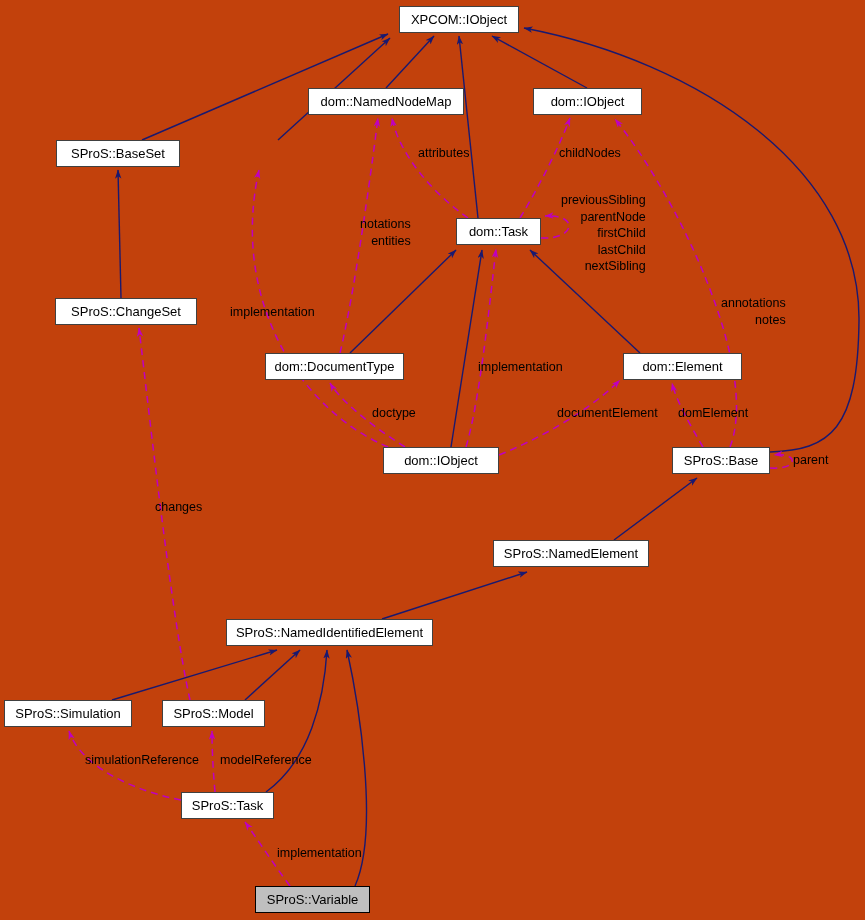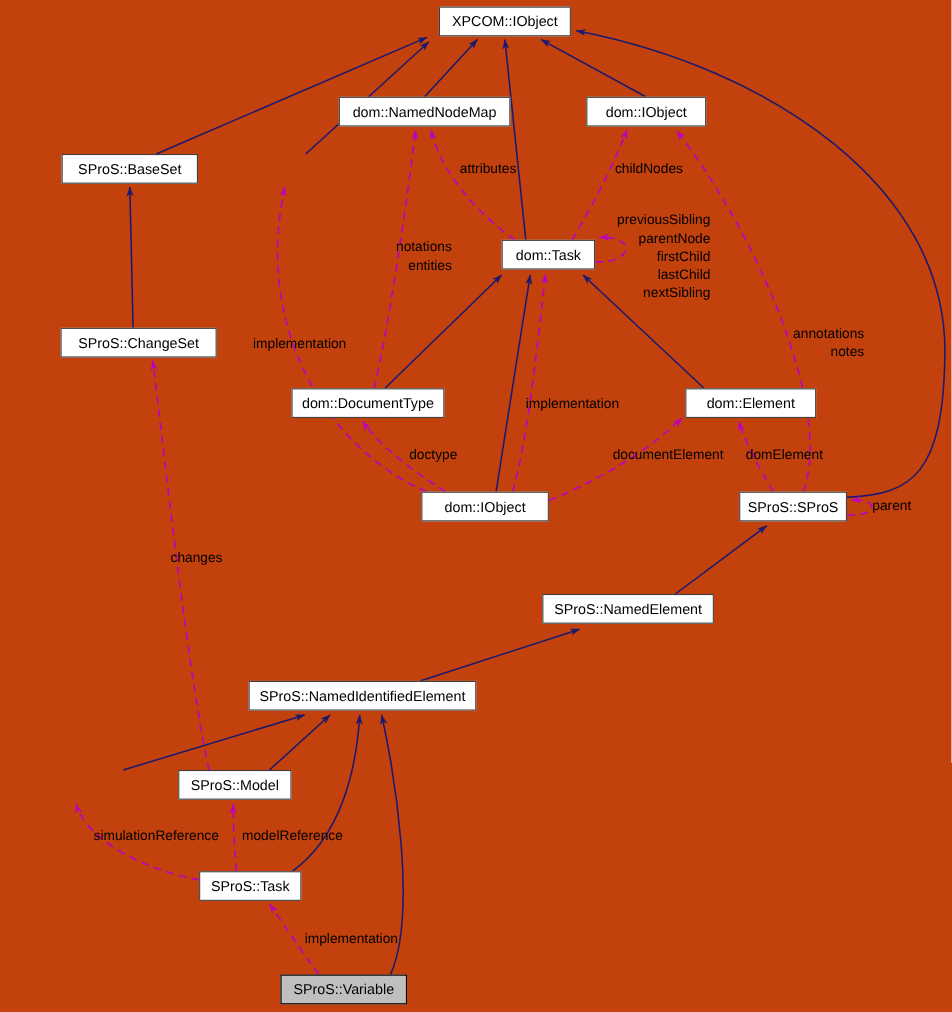--- a/index.html
+++ b/index.html
@@ -148,26 +148,27 @@
   <div class="node-box" style="left:456px;top:218px;width:85px;height:27px;">dom::Task</div>
 
   <div class="node-box" style="left:55px;top:298px;width:142px;height:27px;">SProS::ChangeSet</div>
 
   <div class="node-box" style="left:265px;top:353px;width:139px;height:27px;">dom::DocumentType</div>
 
   <div class="node-box" style="left:623px;top:353px;width:119px;height:27px;text-align:center;">dom::Element</div>
 
   <div class="node-box" style="left:383px;top:447px;width:116px;height:27px;">dom::IObject</div>
 
-  <div class="node-box" style="left:672px;top:447px;width:98px;height:27px;">SProS::SProS</div>
+  <div class="node-box" style="left:672px;top:447px;width:98px;height:27px;">SProS::Base</div>
 
   <div class="node-box" style="left:493px;top:540px;width:156px;height:27px;">SProS::NamedElement</div>
 
   <div class="node-box" style="left:226px;top:619px;width:207px;height:27px;">SProS::NamedIdentifiedElement</div>
 
+  <div class="node-box" style="left:4px;top:700px;width:128px;height:27px;">SProS::Simulation</div>
 
   <div class="node-box" style="left:162px;top:700px;width:103px;height:27px;">SProS::Model</div>
 
   <div class="node-box" style="left:181px;top:792px;width:93px;height:27px;">SProS::Task</div>
 
   <div class="node-box highlight" style="left:255px;top:886px;width:115px;height:27px;">SProS::Variable</div>
 
   <div class="edge-label" style="left:418px;top:145px;">attributes</div>
 
   <div class="edge-label" style="left:559px;top:145px;">childNodes</div>

